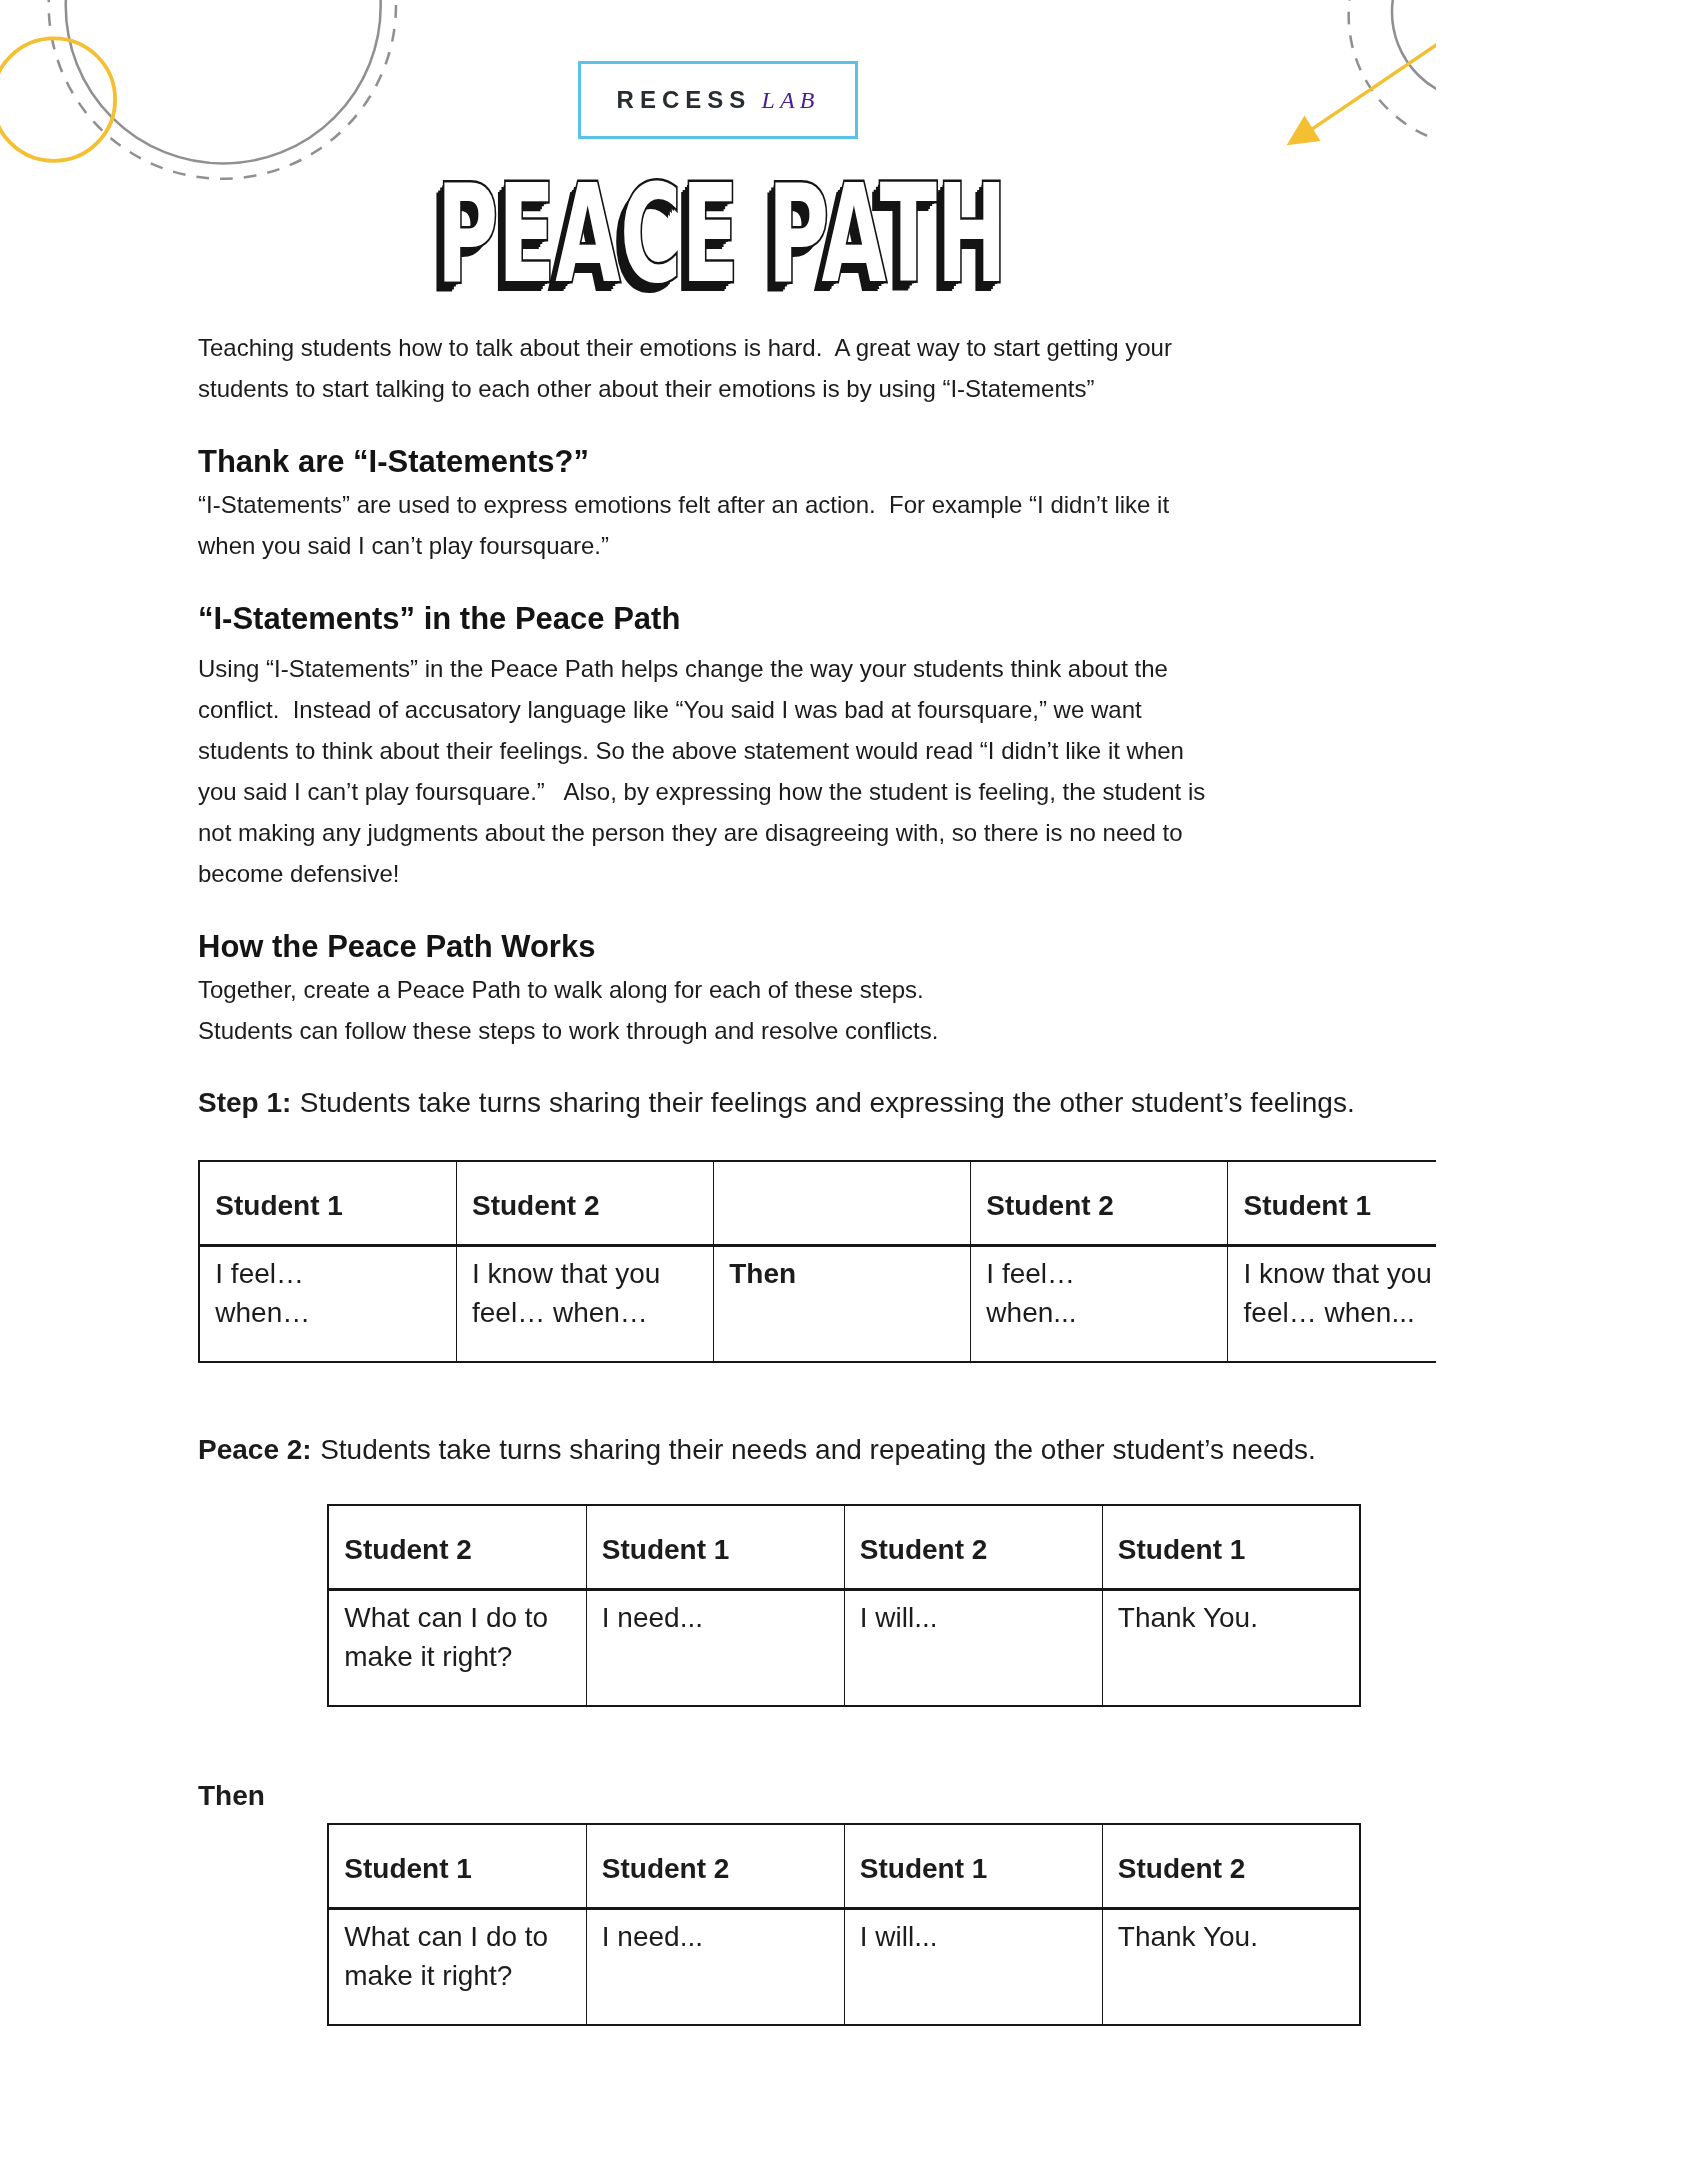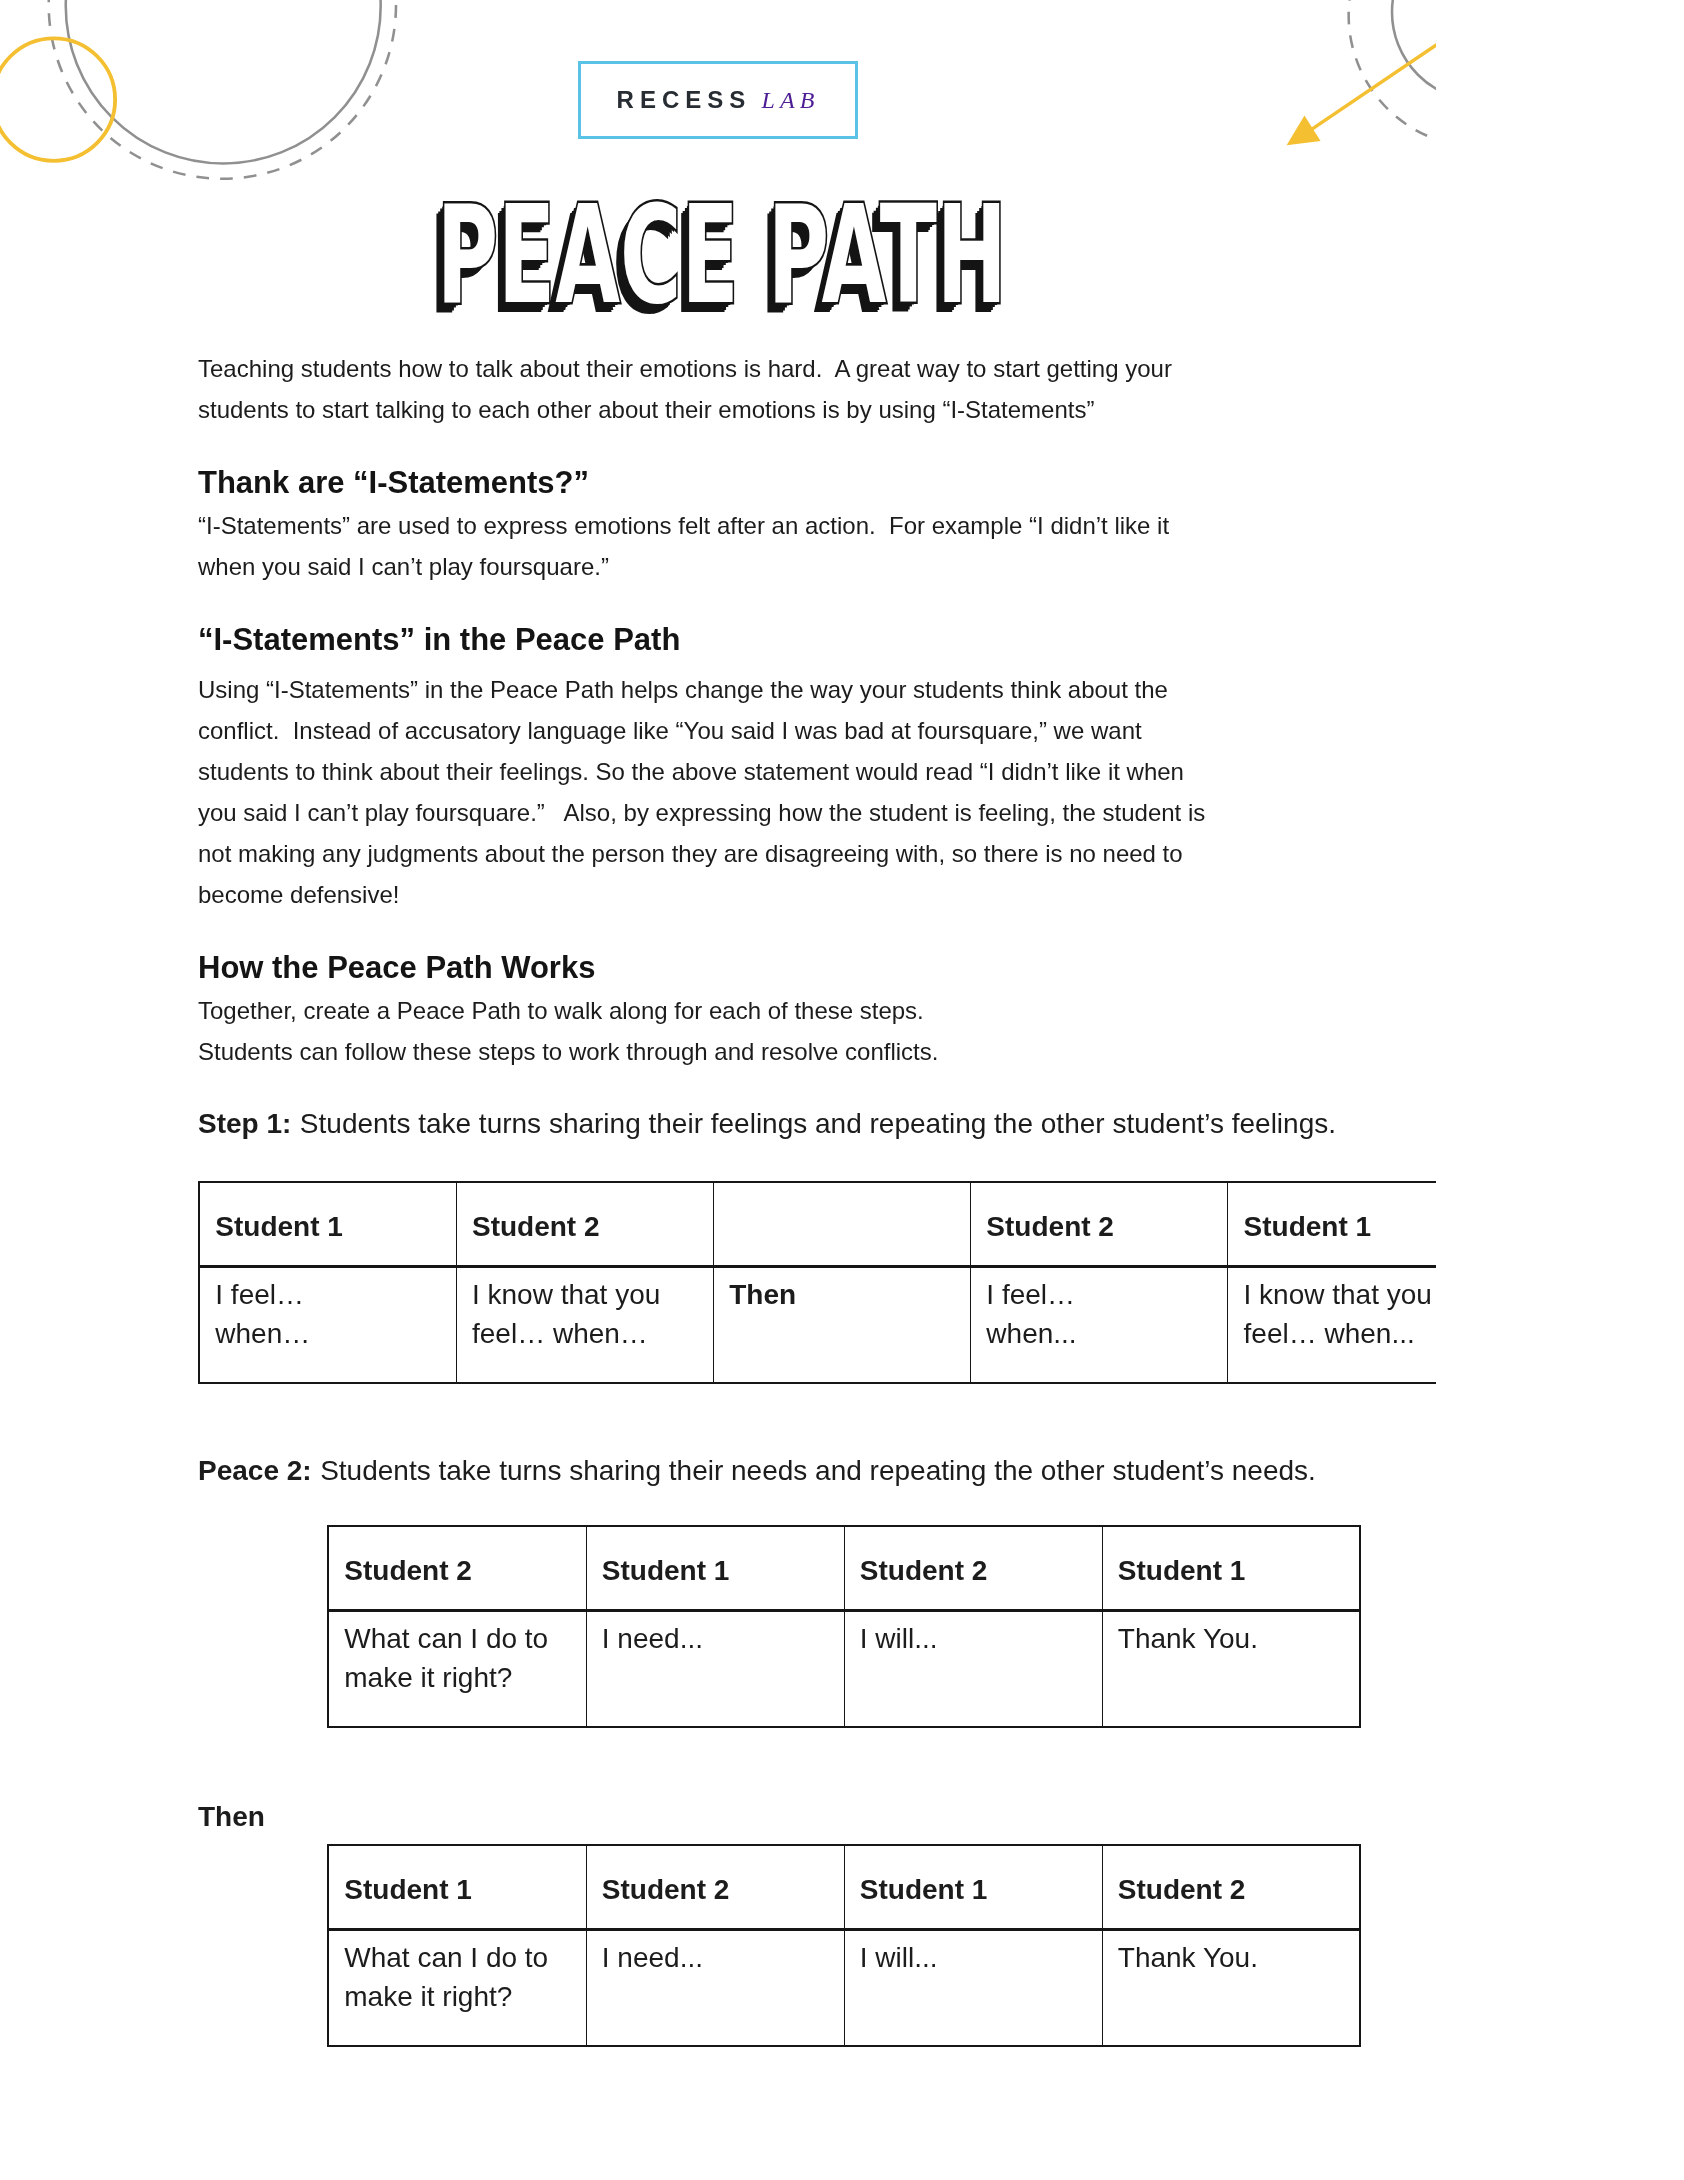--- a/index.html
+++ b/index.html
@@ -35,21 +35,21 @@
   .logo-secondary{
     font-family:"Liberation Serif", serif;
     font-style:italic;
     font-size:24px;
     letter-spacing:5.1px;
     color:#4c1d95;
     margin-left:10.2px;
   }
 
   .title-wrap{
-    margin-top:43px;
+    margin-top:22px;
     height:147px;
     display:flex;
     justify-content:center;
     align-items:center;
     padding-left:8px;
   }
   .page-title{
     font-family:"DejaVu Sans", sans-serif;
     font-weight:bold;
     font-size:135px;
@@ -170,21 +170,21 @@
 students to think about their feelings. So the above statement would read “I didn’t like it when
 you said I can’t play foursquare.”   Also, by expressing how the student is feeling, the student is
 not making any judgments about the person they are disagreeing with, so there is no need to
 become defensive!</p>
 
     <h2>How the Peace Path Works</h2>
     <p class="body-text after-h">Together, create a Peace Path to walk along for each of these steps.
 Students can follow these steps to work through and resolve conflicts.</p>
 
     <p class="step-line step1-line">
-      <span class="step-label">Step 1:</span><span>Students take turns sharing their feelings and repeating the other student’s feelings.</span>
+      <span class="step-label">Step 1:</span><span>Students take turns sharing their feelings and expressing the other student’s feelings.</span>
     </p>
 
     <table class="t1">
       <tbody>
           <tr>
         <th>Student 1</th>
         <th>Student 2</th>
         <th></th>
         <th>Student 2</th>
         <th>Student 1</th>

